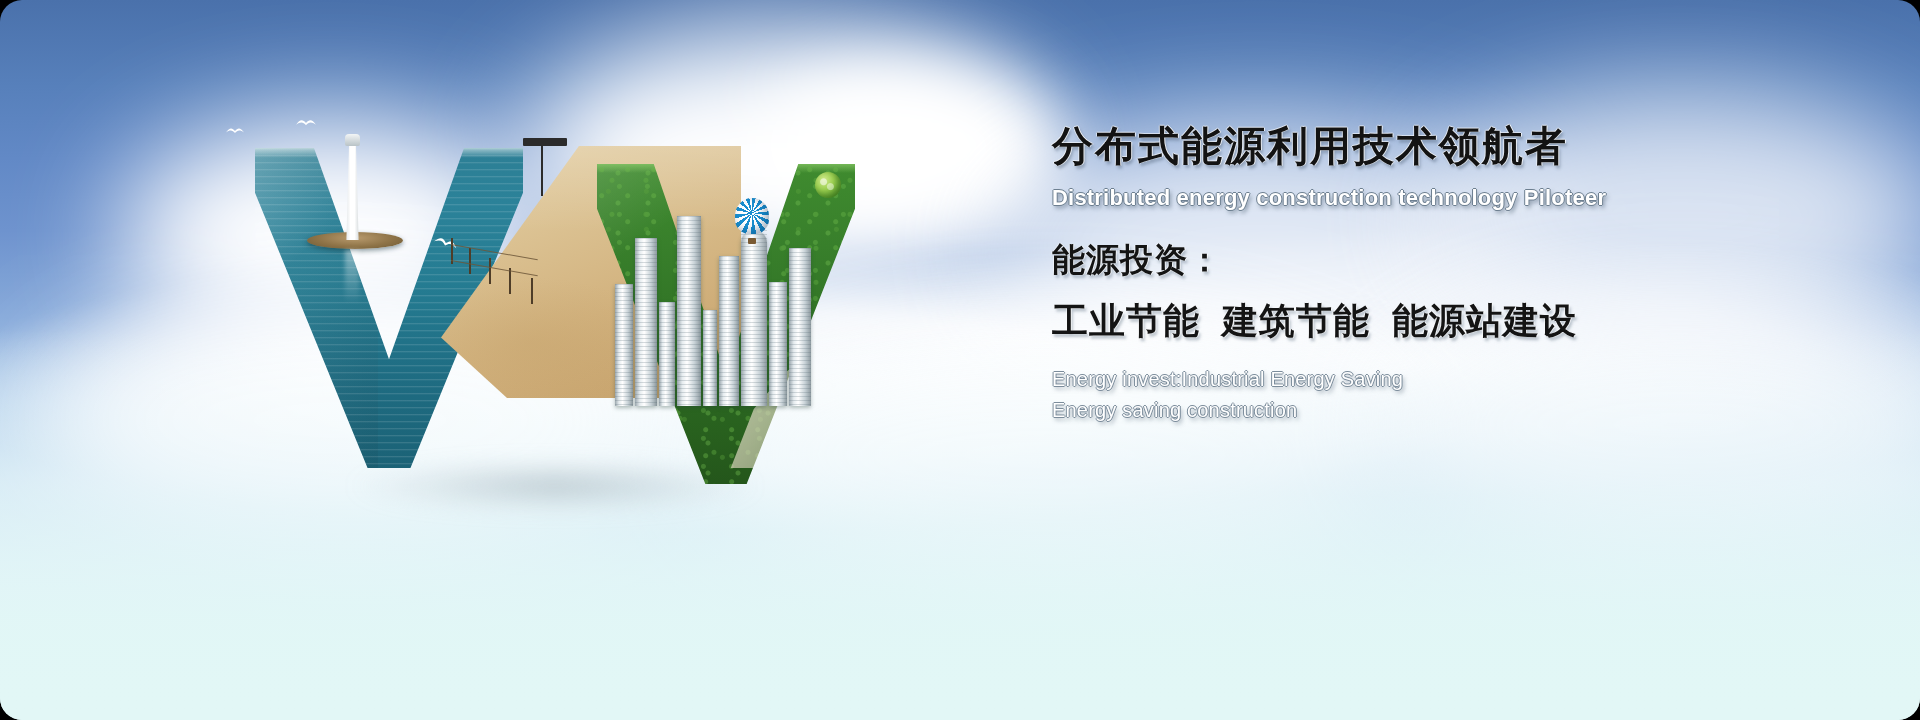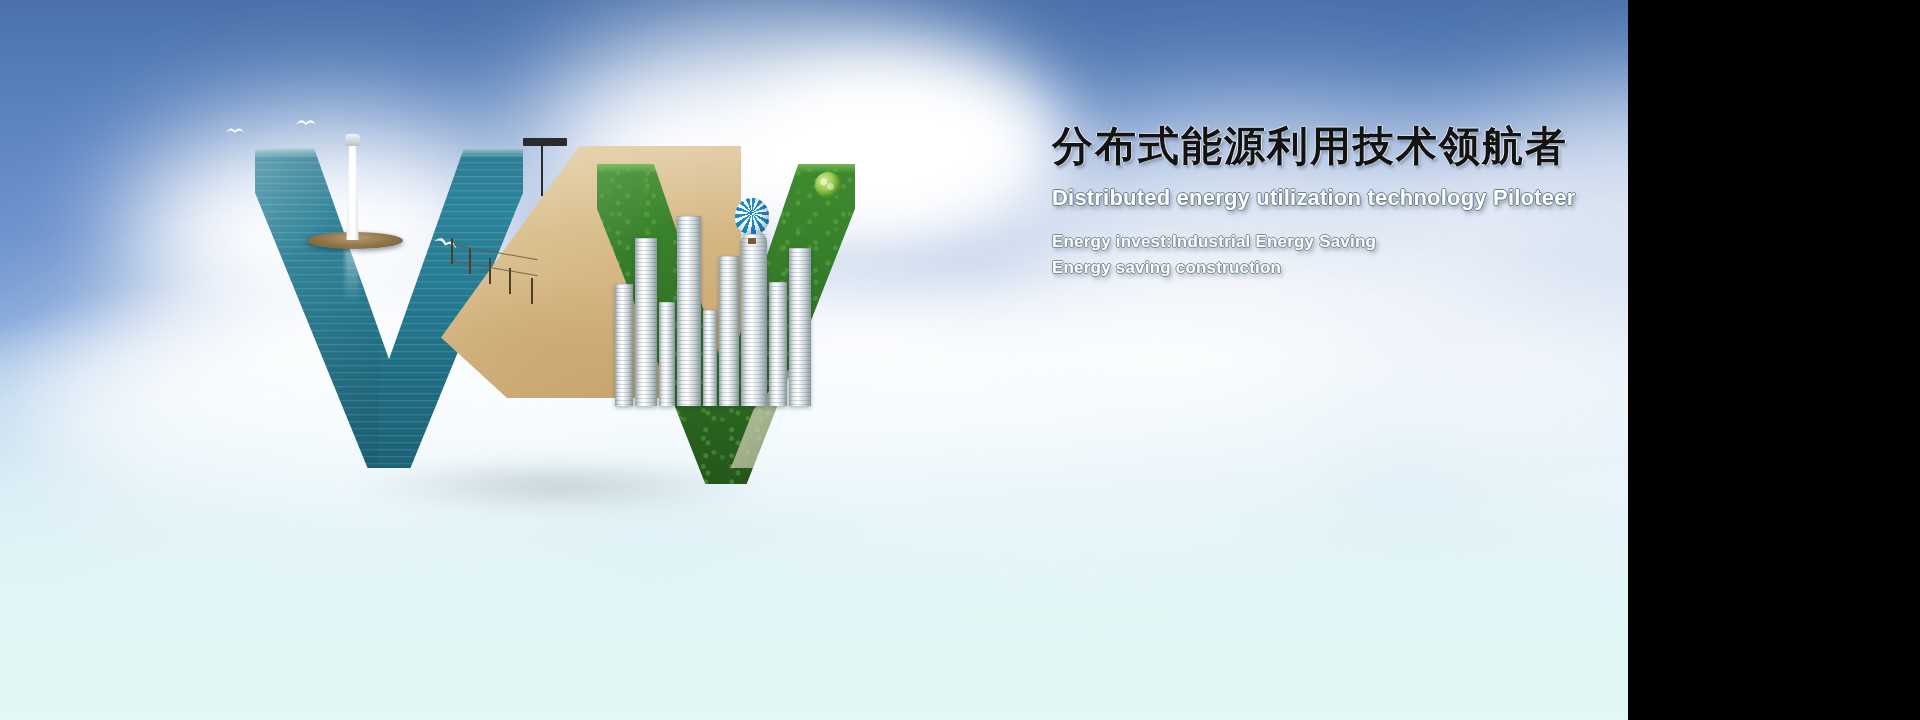--- a/index.html
+++ b/index.html
@@ -1,25 +1,26 @@
 <!DOCTYPE html>
 <html><head>
 <meta charset="utf-8">
 <style>
   html,body{margin:0;padding:0;background:#000;}
   body{font-family:"Liberation Sans","DejaVu Sans",sans-serif;}
 
   .banner{
     position:relative;
-    width:1628px;height:720px;
+    width:1920px;height:720px;
     overflow:hidden;
     background:linear-gradient(to bottom,
       #4a71ab 0%, #5780bb 12%, #6289c6 22%, #6e93ce 32%,
       #86a9da 44%, #a8c8e8 56%, #c5e0f0 68%, #d6edf6 80%,
       #ddf4f5 92%, #e2f7f6 100%);
+    border-radius:22px;
   }
 
   
   .cloudlayer{position:absolute;inset:0;pointer-events:none;}
   .cl{position:absolute;border-radius:50%;background:#ffffff;filter:blur(18px);}
   .cl.soft{filter:blur(34px);}
   .cl.vsoft{filter:blur(55px);}
 
   .cloudband{
     position:absolute;left:-40px;right:-40px;top:170px;height:420px;
@@ -205,21 +206,21 @@
     font-size:36px;font-weight:bold;letter-spacing:1px;color:#141414;
     text-shadow:
       1px 0 0 rgba(255,255,255,.7), -1px 0 0 rgba(255,255,255,.5),
       2px 3px 3px rgba(70,90,110,.35);
     white-space:nowrap;
   }
   .services-cn .gap{display:inline-block;width:22px;}
 
   .en-list{margin-top:18px;}
   .en-line{
-    font-size:17px;font-weight:bold;letter-spacing:.2px;color:#ffffff;line-height:1.52;
+    font-size:20px;font-weight:normal;letter-spacing:.2px;color:#ffffff;line-height:1.52;
     text-shadow:
       1px 0 0 #7b8c9b, -1px 0 0 #7b8c9b, 0 1px 0 #7b8c9b, 0 -1px 0 #7b8c9b,
       2px 3px 4px rgba(60,80,100,.5);
     white-space:nowrap;
   }
 </style>
 </head>
 <body>
 
 <div class="banner">
@@ -303,20 +304,24 @@
 
     <div class="balloon">
       <div class="env"></div>
       <div class="basket"></div>
     </div>
     <div class="globe"></div>
   </div>
 
   <div class="copy">
     <div class="headline">分布式能源利用技术领航者</div>
-    <div class="subhead-en">Distributed energy utilization technology Piloteer</div>
+    <div class="subhead-en">Distributed energy construction technology Piloteer</div>
+    <div class="lead-cn">能源投资：</div>
+    <div class="services-cn">
+      <span>工业节能</span><span class="gap"></span><span>建筑节能</span><span class="gap"></span><span>能源站建设</span>
+    </div>
     <div class="en-list">
       <div class="en-line">Energy invest:Industrial Energy Saving</div>
       <div class="en-line">Energy saving construction</div>
     </div>
   </div>
 
 </div>
 
 </body></html>

